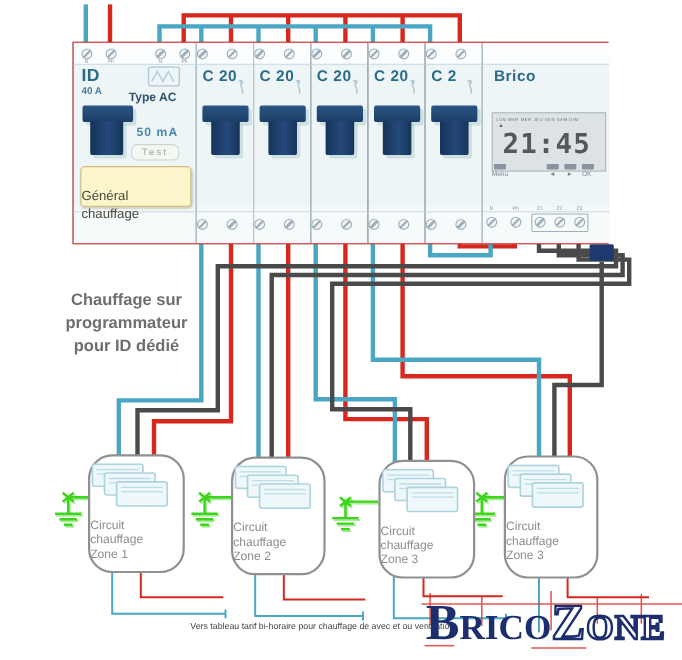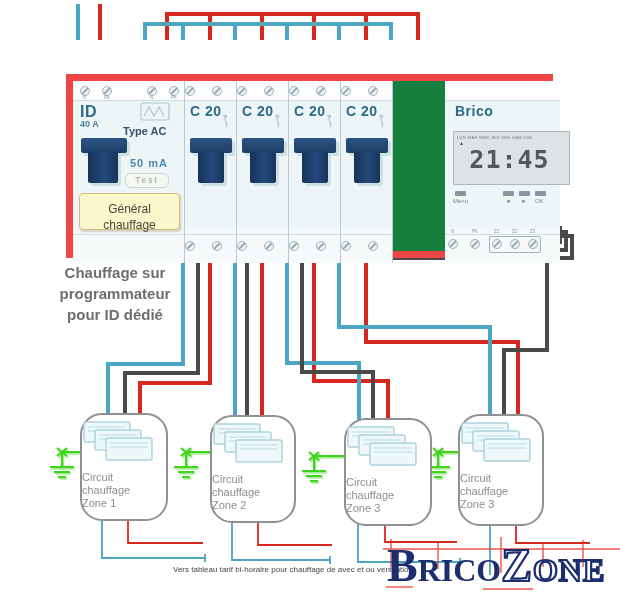--- a/index.html
+++ b/index.html
@@ -14,21 +14,21 @@
   .w-red{stroke:var(--wire-red);stroke-width:4;fill:none;}
   .w-blue{stroke:var(--wire-blue);stroke-width:4;fill:none;}
   .w-gray{stroke:var(--wire-gray);stroke-width:4;fill:none;}
   .thin{stroke-width:1.8;}
   .w-green{stroke:var(--ground-green);stroke-width:2.2;fill:none;}
   .echo{opacity:.45;}
   .blk{fill:var(--block-navy);}
 
   
   #panel{position:absolute;left:66px;top:38px;width:487px;height:184px;z-index:10;
-         background:#15803d;border:7px solid #ef4444;box-sizing:border-box;margin-top:36px;}
+         background:#404040;border:1px solid #ef4444;box-sizing:border-box;}
   .module{position:absolute;top:0;height:182px;box-sizing:border-box;border-right:1px solid #b5cad4;
           background:linear-gradient(180deg,#fbfdfe 0%,#fbfdfe 10%,#eef5f7 11%,#eef5f7 80%,#f6fafb 84%,#f6fafb 100%);}
   .hl{position:absolute;left:0;right:0;height:0;border-top:1px solid #ccdde3;}
   .hl.t{top:19px;} .hl.b{top:153px;}
   .screw{position:absolute;width:10px;height:10px;border:1.4px solid #9fb0ba;border-radius:50%;
          box-sizing:border-box;background:
          linear-gradient(135deg,transparent 40%,#9fb0ba 40%,#9fb0ba 60%,transparent 60%),#eef2f4;}
   .slabel{position:absolute;font-size:4.5px;color:#8a98a2;}
   .mtitle{position:absolute;font-weight:bold;font-size:14px;letter-spacing:.5px;color:var(--module-title);}
   .handle{position:absolute;}
@@ -38,26 +38,26 @@
         box-shadow:3px 3px 0 rgba(130,175,180,.30);}
   .curveicon{position:absolute;opacity:.75;}
 
   
   #id-rating{position:absolute;left:7px;top:38px;font-size:9px;font-weight:bold;color:#4a7ea0;}
   #id-typeac{position:absolute;left:50px;top:44px;font-size:11px;font-weight:bold;color:#33536b;}
   #id-sens{position:absolute;left:57px;top:76px;font-size:11px;font-weight:bold;color:#4a88ae;letter-spacing:1px;}
   #id-test{position:absolute;left:52px;top:92px;width:42px;height:13px;background:#f5f7f3;border:1px solid #cfd6cd;
            border-radius:6px;font-size:8.5px;letter-spacing:2px;color:#9aa39b;text-align:center;line-height:12px;}
   #id-tag{position:absolute;left:6px;top:112px;width:101px;height:37px;background:var(--label-yellow-bg);
-          border:1px solid #cdbd7e;border-radius:4px;box-sizing:border-box;text-align:center;
-          font-size:12px;color:#4a463a;line-height:16px;padding-top:7px;
+          border:1px solid #cdbd7e;border-radius:4px;box-sizing:border-box;text-align:left;
+          font-size:12px;color:#4a463a;line-height:16px;padding-top:18px;
           box-shadow:1px 2px 2px rgba(150,140,90,.35);}
 
   
-  #lcd{position:absolute;left:8px;top:50px;width:117px;height:54px;background:#dde3e5;
+  #lcd{position:absolute;left:8px;top:63px;width:104px;height:54px;background:#dde3e5;
        border:1px solid #aeb8bc;box-sizing:border-box;}
   #lcd-days{position:absolute;left:3px;top:3px;right:3px;font-size:4px;letter-spacing:.4px;color:#6d7880;
             white-space:nowrap;overflow:hidden;}
   #lcd-marker{position:absolute;left:5px;top:8px;font-size:5px;color:#555c60;}
   #lcd-time{position:absolute;left:0;right:4px;top:13px;text-align:center;font-family:"DejaVu Sans Mono",monospace;
             font-weight:bold;font-size:25px;color:#53585c;letter-spacing:1px;}
   .pbtn{position:absolute;width:11px;height:5px;background:#8a94a0;border-radius:1px;}
   .pbl{position:absolute;font-size:6px;color:#7d8890;}
   #zbracket{position:absolute;left:44px;top:155px;width:52px;height:17px;border:1px solid #9fb0ba;
             border-radius:2px;box-sizing:border-box;}
@@ -244,20 +244,36 @@
         <path d="M7 16 C10 12 3 9 7 4 M7 4 l-3 1 M7 4 l0.5 3" fill="none" stroke="#9db8c6" stroke-width="1.3"></path>
       </svg>
       <div class="handle">
         <div class="flange" style="left:5px;top:57px;width:42px;height:15px;"></div>
         <div class="stem" style="left:13px;top:71px;width:26px;height:31px;"></div>
       </div>
       <i class="screw" style="left:0px;top:160px;"></i>
       <i class="screw" style="left:27px;top:160px;"></i>
     </div>
 
+    <div class="module" style="left:320px;width:52px;">
+      <div class="hl t"></div>
+        <div class="hl b"></div>
+      <i class="screw" style="left:0px;top:5px;"></i>
+      <i class="screw" style="left:27px;top:5px;"></i>
+      <div class="mtitle" style="left:5px;top:22px;">C 2</div>
+      <svg class="curveicon" style="left:34px;top:30px;" width="12" height="18" viewBox="0 0 12 18">
+        <path d="M7 16 C10 12 3 9 7 4 M7 4 l-3 1 M7 4 l0.5 3" fill="none" stroke="#9db8c6" stroke-width="1.3"></path>
+      </svg>
+      <div class="handle">
+        <div class="flange" style="left:5px;top:57px;width:42px;height:15px;"></div>
+        <div class="stem" style="left:13px;top:71px;width:26px;height:31px;"></div>
+      </div>
+      <i class="screw" style="left:0px;top:160px;"></i>
+      <i class="screw" style="left:27px;top:160px;"></i>
+    </div>
 
     <div class="module" style="left:372px;width:115px;border-right:none;">
       <div class="hl t"></div>
         <div class="hl b"></div>
       <div class="mtitle" style="left:10px;top:22px;font-size:14px;">Brico</div>
       <div id="lcd">
         <div id="lcd-days">LUN MAR MER JEU VEN SAM DIM</div>
         <div id="lcd-marker">▲</div>
         <div id="lcd-time">21:45</div>
       </div>

